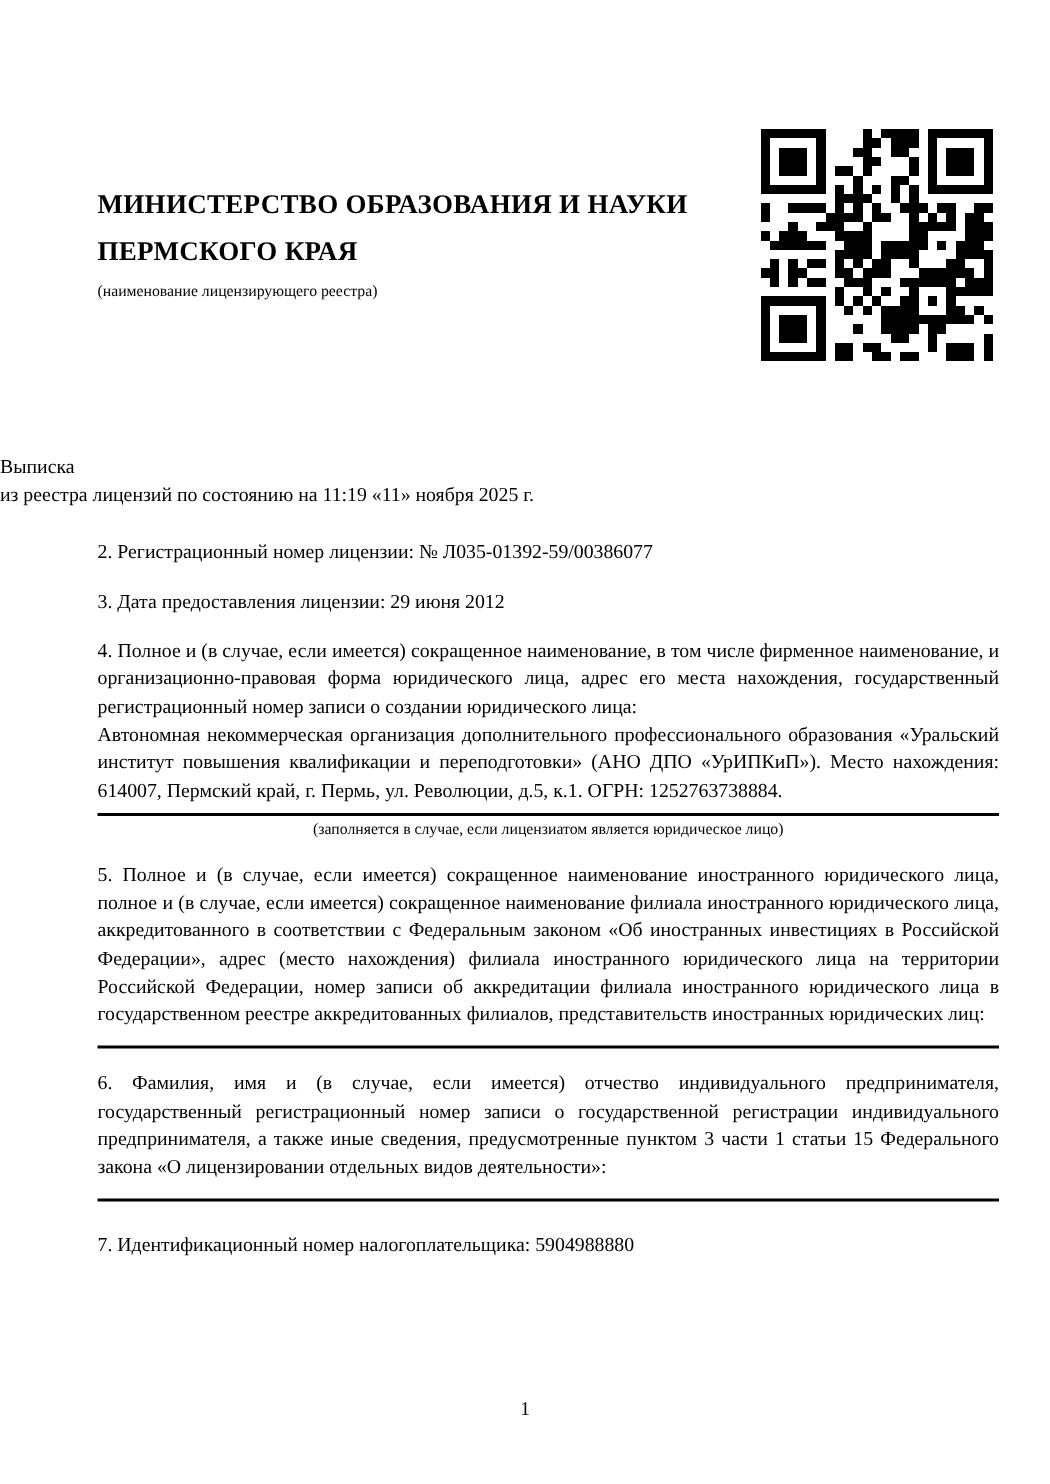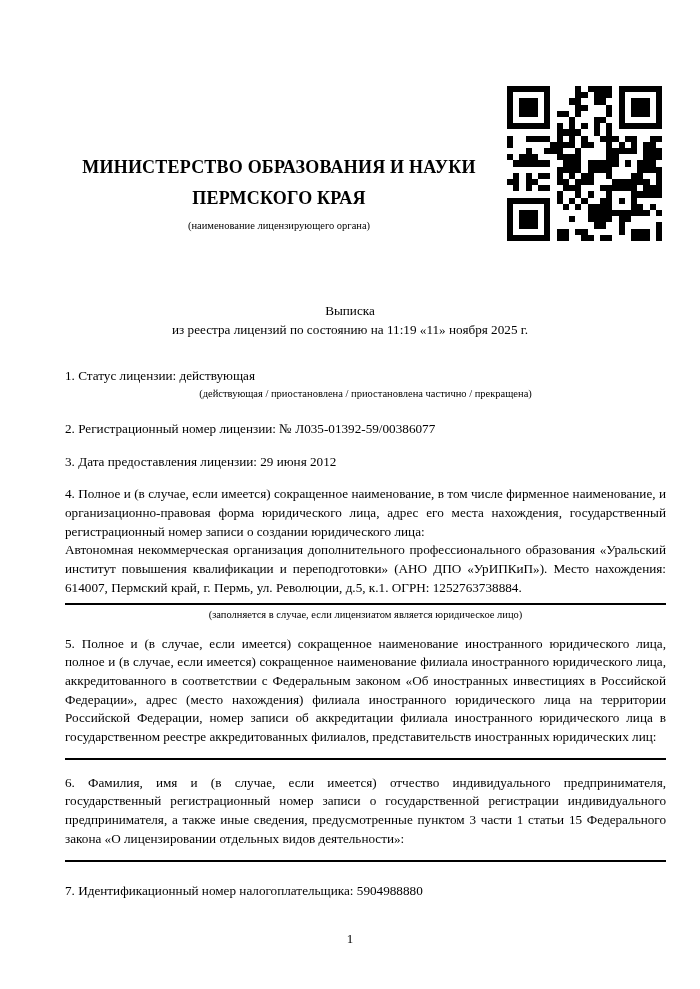--- a/index.html
+++ b/index.html
@@ -12,22 +12,22 @@
     overflow:hidden;
   }
   
   .header-row{
     display:flex;
     align-items:flex-start;
     padding:86px 38px 0 65px;
   }
   .ministry{
     flex:1 1 auto;
-    text-align:center;
-    margin-top:66px;
+    text-align:left;
+    margin-top:35px;
     padding-right:14px;
   }
   .ministry-name{
     font-weight:bold;
     font-size:18px;
     line-height:31px;
     letter-spacing:.2px;
     white-space:nowrap;
   }
   .ministry-caption{
@@ -36,21 +36,20 @@
     margin-top:5px;
   }
   .qr-box{
     flex:0 0 auto;
     width:155px;height:155px;
   }
   .qr-box svg{display:block;}
   
   .title-block{
     margin-top:61px;
-    text-align:center;
     font-size:13.2px;
     line-height:18.6px;
   }
   
   .content{
     padding:0 34px 0 65px;
     font-size:13.2px;
     line-height:18.7px;
   }
   .item{margin-top:14px;}
@@ -84,21 +83,21 @@
 </style>
 </head>
 <body>
 
 <div class="page">
 
   <div class="header-row">
     <div class="ministry">
       <div class="ministry-name">МИНИСТЕРСТВО ОБРАЗОВАНИЯ И НАУКИ</div>
       <div class="ministry-name">ПЕРМСКОГО КРАЯ</div>
-      <div class="ministry-caption">(наименование лицензирующего органа)</div>
+      <div class="ministry-caption">(наименование лицензирующего реестра)</div>
     </div>
     <div class="qr-box">
       <svg id="qr-svg" width="155" height="155" viewBox="0 0 25 25" shape-rendering="crispEdges" xmlns="http://www.w3.org/2000/svg">
           <rect x="0" y="0" width="25" height="25" fill="#fff"></rect>
           <rect x="0" y="0" width="1" height="1" fill="#000"></rect>
           <rect x="1" y="0" width="1" height="1" fill="#000"></rect>
           <rect x="2" y="0" width="1" height="1" fill="#000"></rect>
           <rect x="3" y="0" width="1" height="1" fill="#000"></rect>
           <rect x="4" y="0" width="1" height="1" fill="#000"></rect>
           <rect x="5" y="0" width="1" height="1" fill="#000"></rect>
@@ -427,24 +426,20 @@
     </div>
   </div>
 
   <div class="title-block">
     <div>Выписка</div>
     <div>из реестра лицензий по состоянию на 11:19 «11» ноября 2025 г.</div>
   </div>
 
   <div class="content">
 
-    <div class="item first">
-      <div class="para">1. Статус лицензии: действующая</div>
-      <div class="inline-caption">(действующая / приостановлена / приостановлена частично / прекращена)</div>
-    </div>
 
     <div class="item gap-lg">
       <div class="para">2. Регистрационный номер лицензии: № Л035-01392-59/00386077</div>
     </div>
 
     <div class="item">
       <div class="para">3. Дата предоставления лицензии: 29 июня 2012</div>
     </div>
 
     <div class="item">

